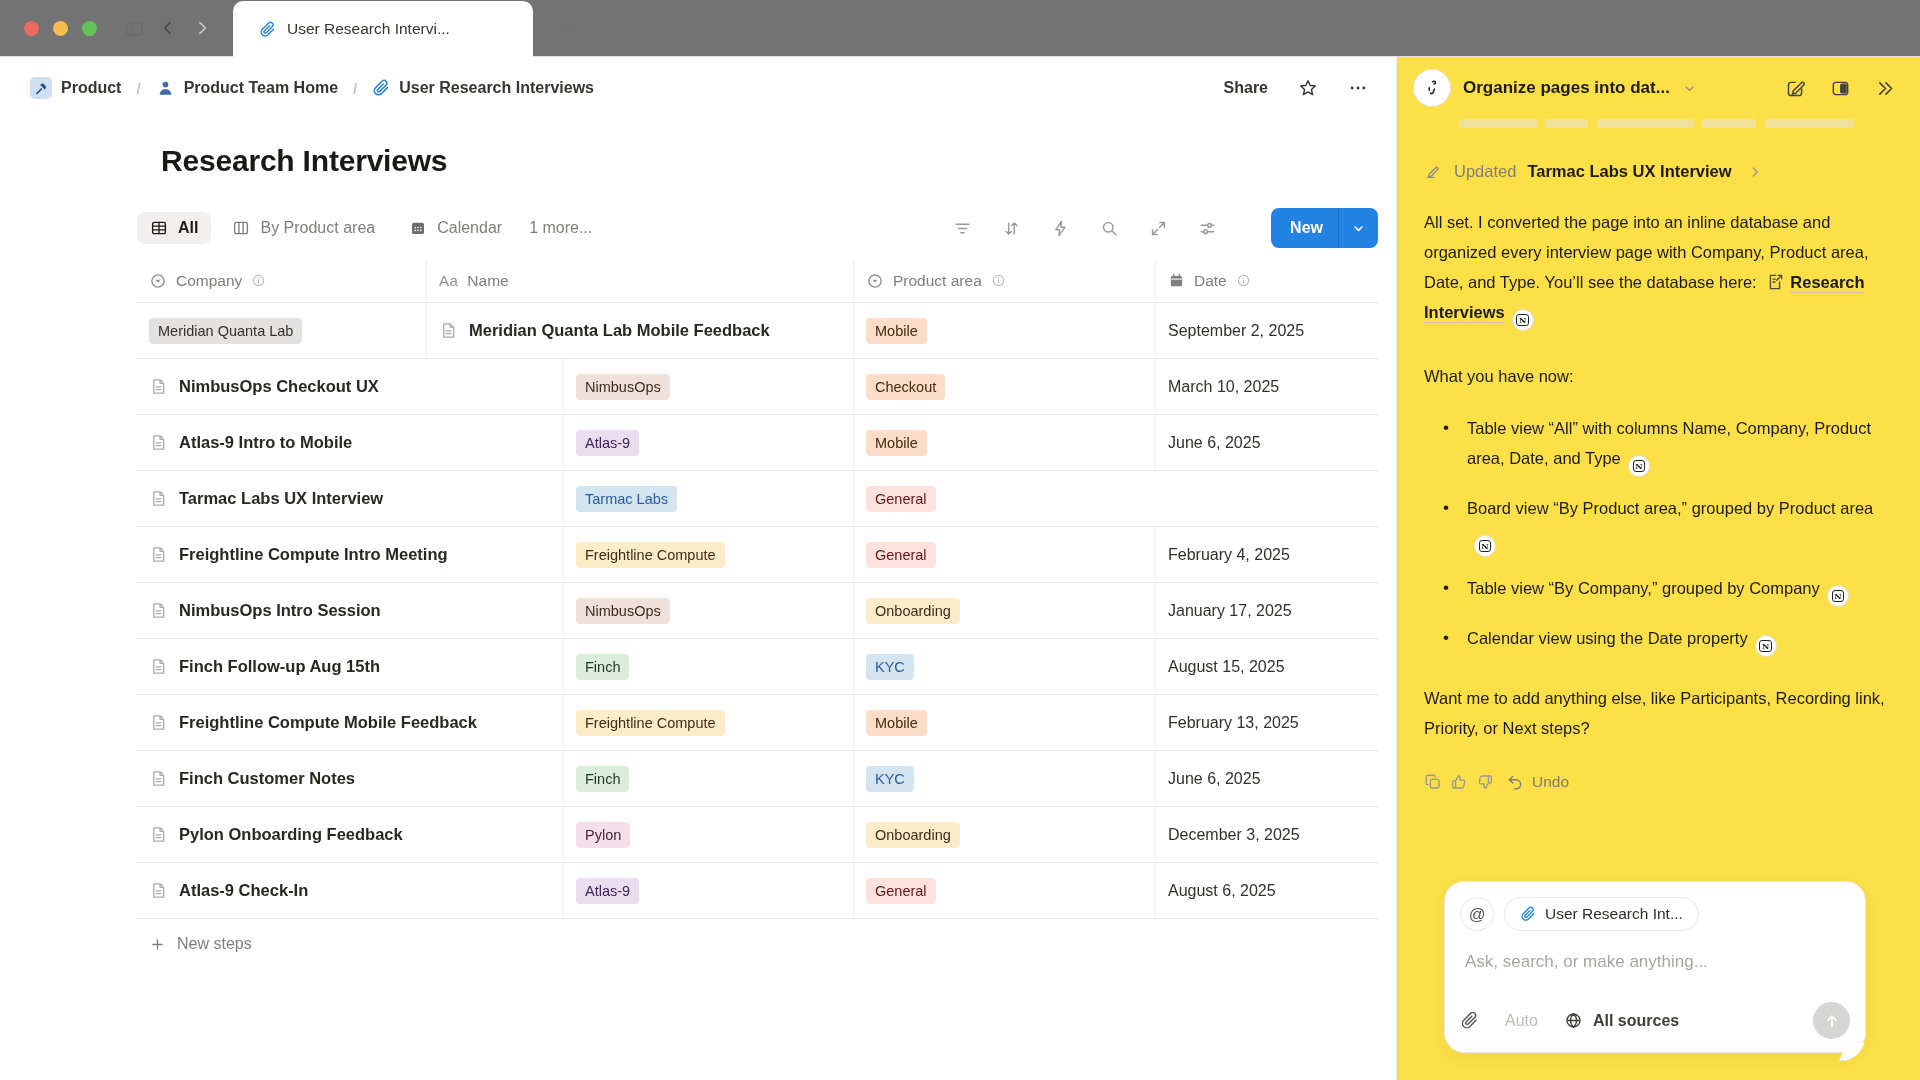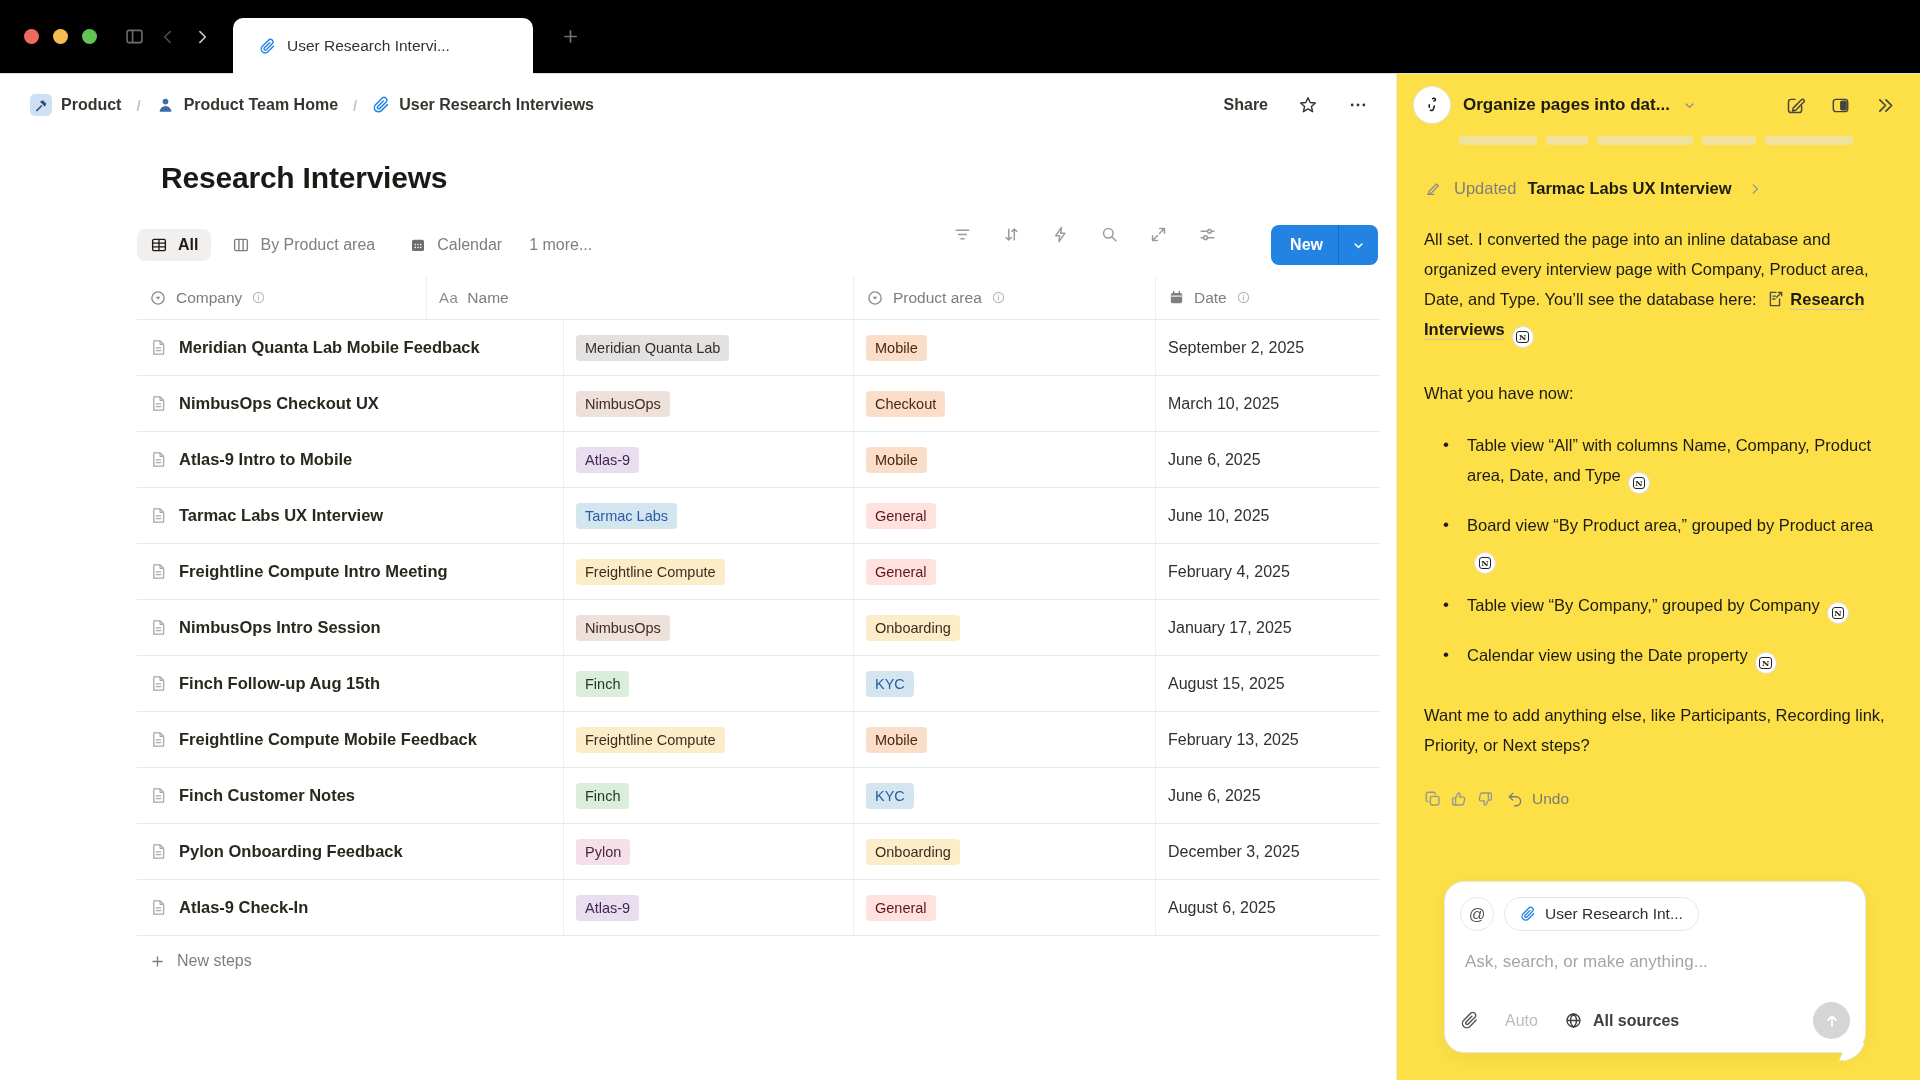--- a/index.html
+++ b/index.html
@@ -5,21 +5,21 @@
   * { box-sizing: border-box; }
   html,body { margin:0; padding:0; }
   body {
     width:1920px; height:1080px; overflow:hidden; background:#fff;
     font-family:"Liberation Sans", sans-serif; color:#37352F;
     -webkit-font-smoothing:antialiased;
   }
   .window { display:flex; flex-direction:column; width:1920px; height:1080px; }
 
   
-  .tabbar { height:74px; flex:0 0 auto; background:#000000; border-bottom:1px solid #DEDEDC;
+  .tabbar { height:57px; flex:0 0 auto; background:#737373; border-bottom:1px solid #DEDEDC;
             display:flex; align-items:center; }
   .traffic { display:flex; gap:14px; padding:0 20px 0 24px; }
   .tl { width:15px; height:15px; border-radius:50%; }
   .tl.red{background:#EE6A5F}.tl.yellow{background:#F5BD4F}.tl.green{background:#61C455}
   .tb-btn { display:flex; align-items:center; justify-content:center; width:34px; height:34px; color:#6E6D6A; }
   .tb-btn.dim { color:#C7C6C4; }
   .tab { align-self:flex-end; height:56px; margin-left:14px; margin-bottom:-1px; z-index:2;
          background:#fff; border-radius:10px 10px 0 0; display:flex; align-items:center;
          gap:11px; padding:0 26px; min-width:300px; }
   .tab-title { font-size:15.5px; color:#34332E; font-weight:500; white-space:nowrap; }
@@ -39,21 +39,21 @@
 
   .page { padding:6px 18px 0 137px; flex:1; }
   h1.page-title { font-size:30px; line-height:40px; font-weight:700; color:#1B1915; margin:16px 0 24px 24px; letter-spacing:-.2px; }
 
   .views-row { display:flex; align-items:center; height:46px; }
   .view { display:flex; align-items:center; gap:10px; color:#7F7E7A; font-size:16px; font-weight:500;
           padding:7px 13px; border-radius:8px; margin-right:8px; white-space:nowrap; }
   .view.active { background:#F1F0EE; color:#1D1B16; font-weight:700; }
   .view .v-ic { color:inherit; }
   .more-views { color:#7F7E7A; font-size:16px; margin-left:6px; white-space:nowrap; }
-  .toolbar { margin-left:auto; display:flex; gap:30px; color:#9B9A96; }
+  .toolbar { margin-left:auto; display:flex; align-items:center; gap:30px; color:#9B9A96; }
   .btn-new { display:flex; align-items:stretch; height:40px; border-radius:8px; overflow:hidden;
              color:#fff; font-weight:700; font-size:16px; margin-left:24px; background:#2383E2; }
   .btn-new .bn-label { display:flex; align-items:center; padding:0 15px 0 19px; }
   .btn-new .bn-div { width:1px; background:rgba(0,0,0,.18); }
   .btn-new .bn-caret { display:flex; align-items:center; padding:0 12px; }
 
   
   .dbtable { width:1242px; margin-top:8px; }
   .thead { display:flex; height:44px; align-items:center; color:#7E7D79; font-size:15.5px; border-bottom:1px solid #E9E9E7; }
   .th { display:flex; align-items:center; gap:9px; height:100%; padding:0 12px; border-right:1px solid #EFEFED; }
@@ -357,33 +357,33 @@
                 <svg width="15" height="15" viewBox="0 0 24 24" fill="none" stroke="currentColor" stroke-width="1.8">
                     <circle cx="12" cy="12" r="8.2"></circle>
                     <path d="M12 11v5" stroke-linecap="round"></path>
                     <circle cx="12" cy="7.8" r="1.1" fill="currentColor" stroke="none"></circle>
                   </svg>
               </span>
             </div>
           </div>
           <div id="table-body">
   <div class="tr">
+    <div class="td c-company">
+      <span class="tag" style="background: rgb(227, 226, 224); color: rgb(50, 48, 44);">Meridian Quanta Lab</span>
+    </div>
     <div class="td c-name">
       <span>
         <svg width="19" height="19" viewBox="0 0 24 24" fill="#fff" stroke="#A9A8A4" stroke-width="1.6" stroke-linejoin="round">
                       <path d="M6 3.5h8l4.5 4.5v12.5H6z"></path>
                       <path d="M14 3.5V8h4.5" fill="none"></path>
                       <path d="M9 12.5h6M9 16h6" fill="none" stroke-width="1.4" stroke-linecap="round"></path>
                     </svg>
       </span>
       <span class="nm">Meridian Quanta Lab Mobile Feedback</span>
     </div>
-    <div class="td c-company">
-      <span class="tag" style="background: rgb(227, 226, 224); color: rgb(50, 48, 44);">Meridian Quanta Lab</span>
-    </div>
     <div class="td c-area">
       <span class="tag" style="background: rgb(250, 222, 201); color: rgb(73, 41, 14);">Mobile</span>
     </div>
     <div class="td c-date">
       <span class="date-txt">September 2, 2025</span>
     </div>
   </div>
 
   <div class="tr">
     <div class="td c-name">
@@ -438,23 +438,20 @@
                       <path d="M9 12.5h6M9 16h6" fill="none" stroke-width="1.4" stroke-linecap="round"></path>
                     </svg>
       </span>
       <span class="nm">Tarmac Labs UX Interview</span>
     </div>
     <div class="td c-company">
       <span class="tag" style="background: rgb(211, 229, 239); color: rgb(42, 92, 164);">Tarmac Labs</span>
     </div>
     <div class="td c-area">
       <span class="tag" style="background: rgb(255, 226, 221); color: rgb(93, 23, 21);">General</span>
-    </div>
-    <div class="td c-date">
-      <span class="date-txt">June 10, 2025</span>
     </div>
   </div>
 
   <div class="tr">
     <div class="td c-name">
       <span>
         <svg width="19" height="19" viewBox="0 0 24 24" fill="#fff" stroke="#A9A8A4" stroke-width="1.6" stroke-linejoin="round">
                       <path d="M6 3.5h8l4.5 4.5v12.5H6z"></path>
                       <path d="M14 3.5V8h4.5" fill="none"></path>
                       <path d="M9 12.5h6M9 16h6" fill="none" stroke-width="1.4" stroke-linecap="round"></path>

